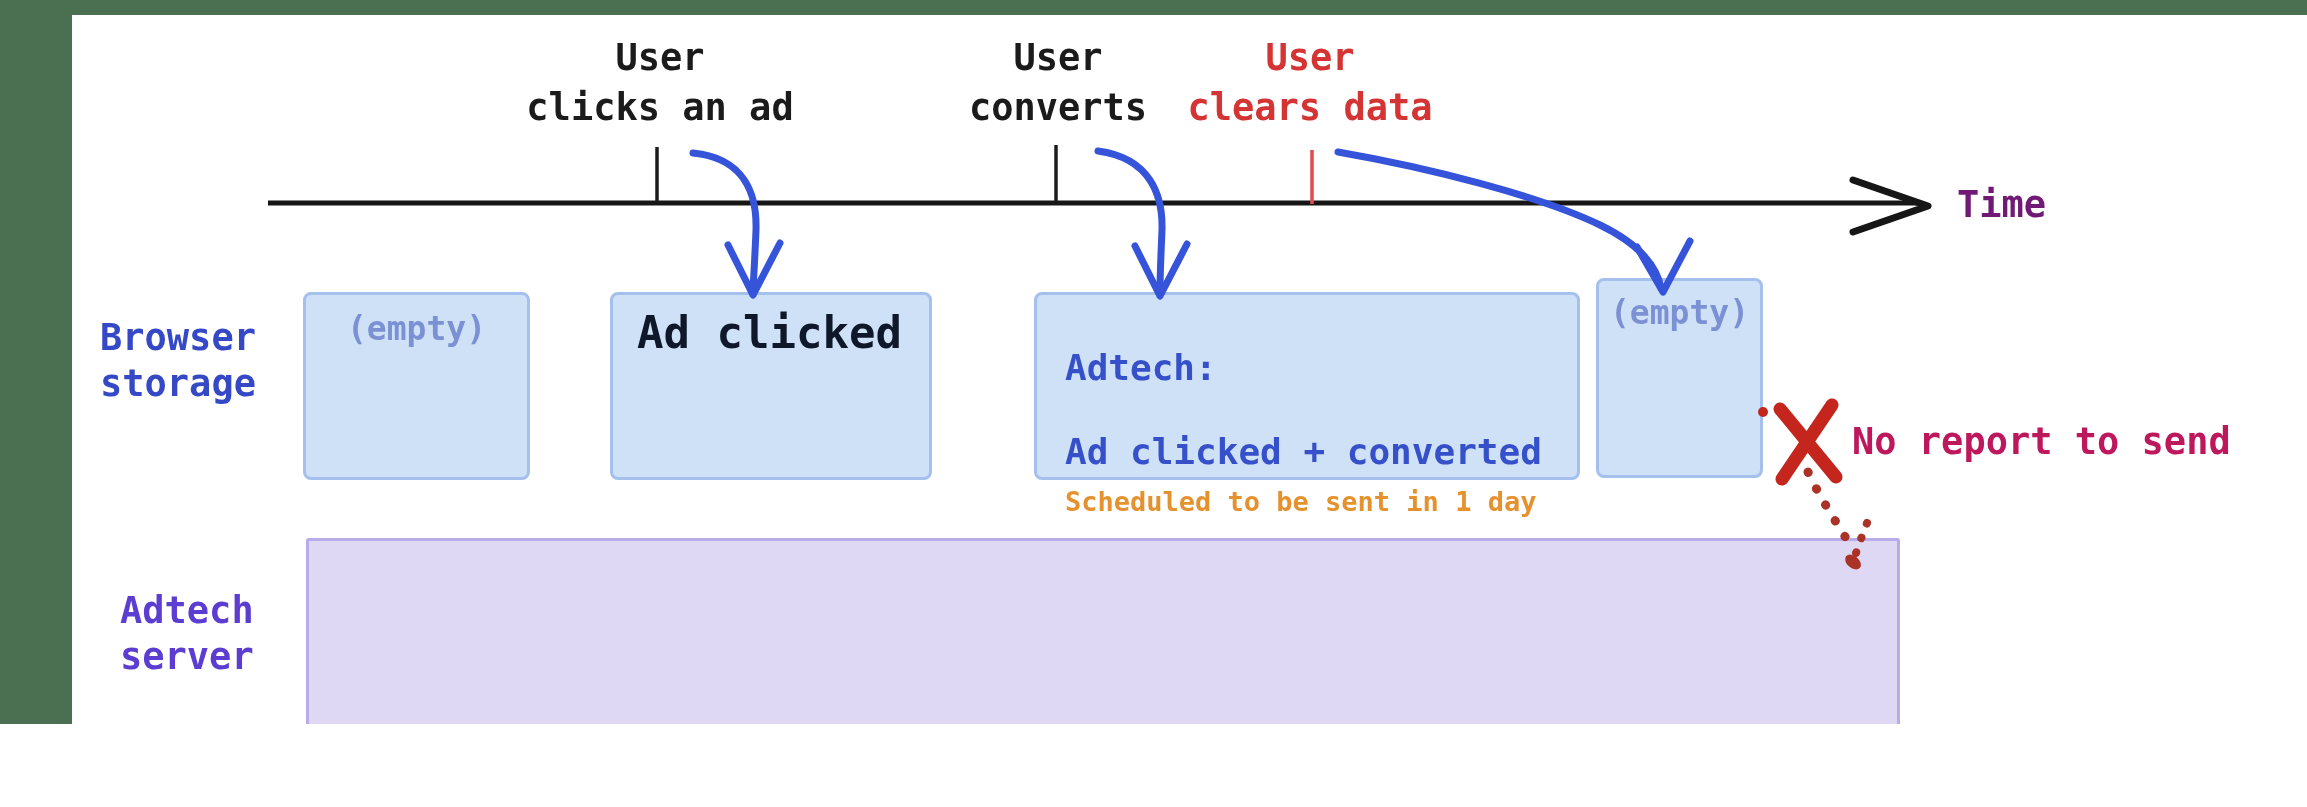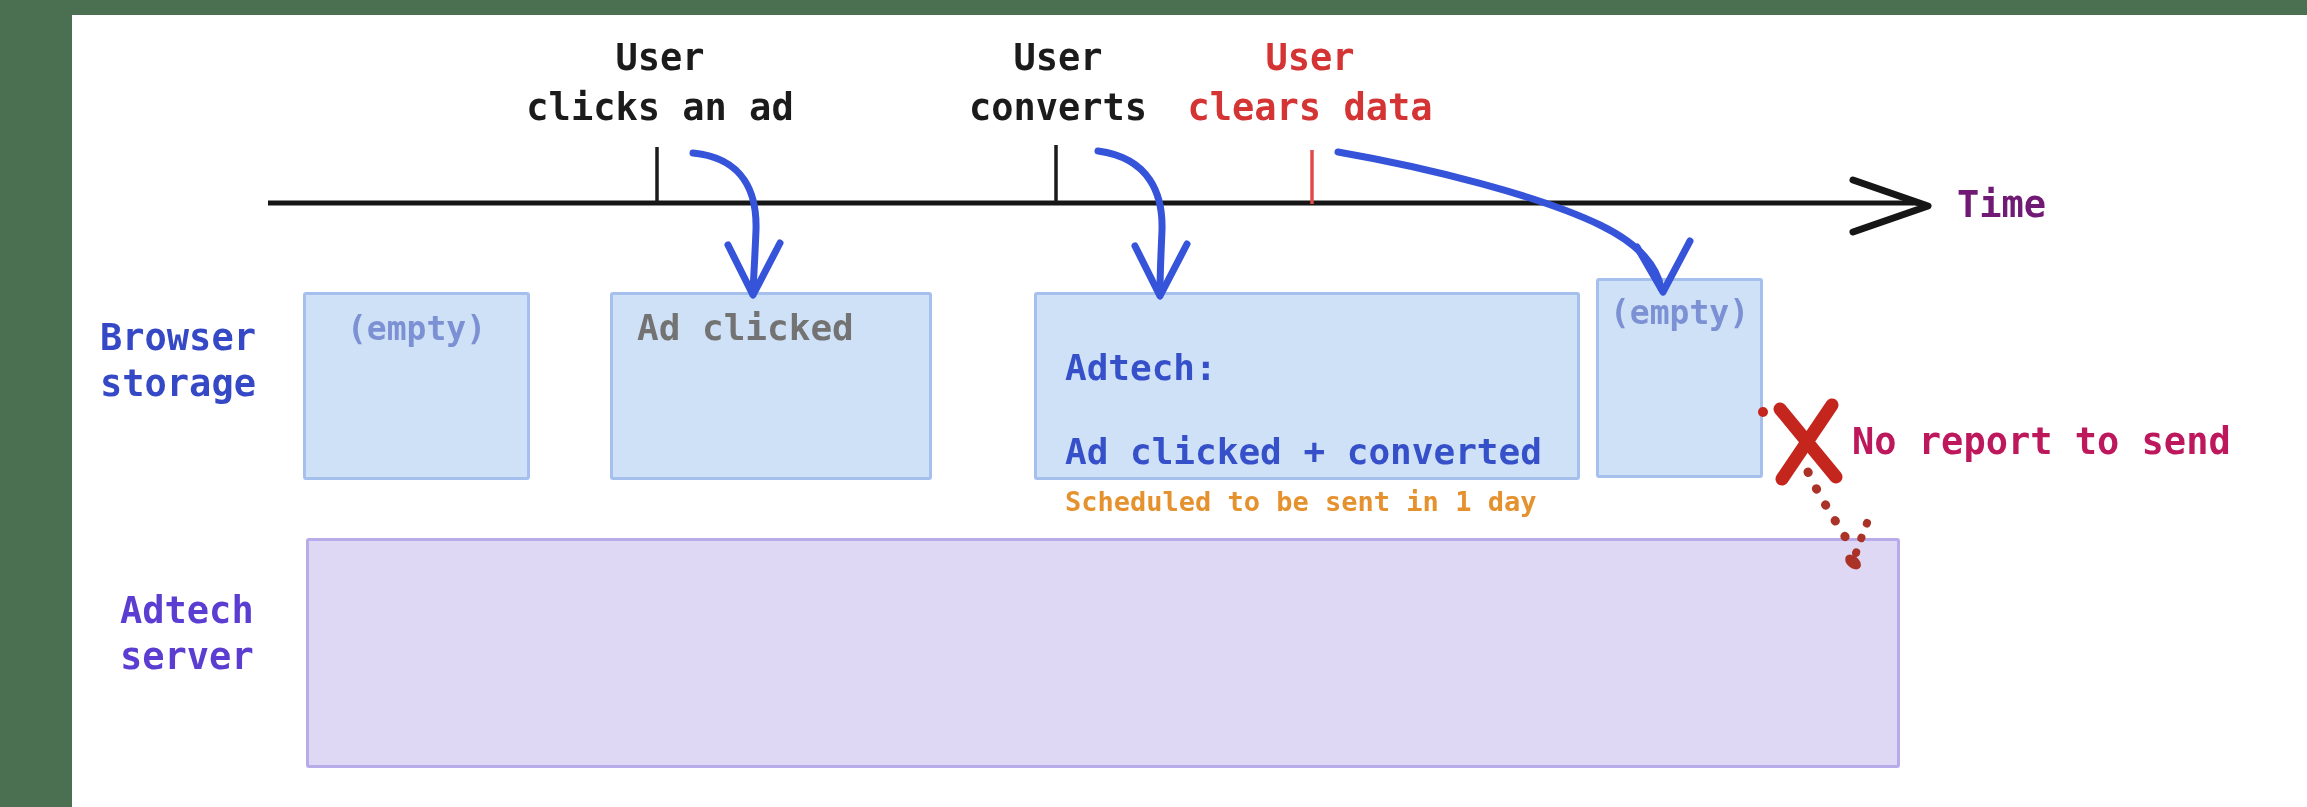--- a/index.html
+++ b/index.html
@@ -1,41 +1,41 @@
 <!DOCTYPE html>
 <html><head>
 <meta charset="utf-8">
 <style>
   html,body{margin:0;padding:0;background:#ffffff;}
   .canvas{
-    position:relative; width:2307px; height:807px; overflow:hidden;
+    position:relative; width:2307px; height:724px; overflow:hidden;
     background:#ffffff;
     font-family:"DejaVu Sans Mono","Liberation Mono",monospace;
     font-weight:bold;
   }
   .bar-top{position:absolute;left:0;top:0;width:2307px;height:15px;background:#4a7051;}
   .bar-left{position:absolute;left:0;top:0;width:72px;height:807px;background:#4a7051;}
   .overlay{position:absolute;left:0;top:0;width:2307px;height:807px;}
   .txt{position:absolute;white-space:pre-line;}
   .event-label{font-size:37px;line-height:50px;text-align:center;color:#1b1b1b;width:440px;}
   .event-red{color:#d43434;}
   .time-label{font-size:37px;line-height:44px;color:#701a75;}
   .row-label{font-size:37px;line-height:46px;}
   .row-browser{color:#3548c5;}
   .row-adtech{color:#5b3ed1;}
   .storage-box{
-    position:absolute;background:#cfe1f6;border:3px solid #a5c0ec;border-radius:3px;
+    position:absolute;background:#cfe1f6;border:3px solid #a5c0ec;border-radius:8px;
     box-sizing:border-box;
   }
   .server-box{
     position:absolute;background:#ded8f5;border:3px solid #b7abe9;border-radius:3px;
     box-sizing:border-box;
   }
   .empty-text{font-size:33px;color:#7c90d4;text-align:center;width:100%;position:absolute;}
-  .box-title{font-size:36px;color:#737373;position:absolute;}
+  .box-title{font-size:44px;color:#0f172a;position:absolute;}
   .report-lines{position:absolute;left:28px;top:10px;font-size:36px;line-height:42px;color:#3550c9;white-space:pre-line;}
   .report-note{font-size:27px;line-height:34px;color:#e5912d;margin-top:12px;white-space:nowrap;}
   .annotation{font-size:37px;line-height:50px;color:#be185d;}
 </style>
 </head>
 <body>
 
 <div class="canvas">
 
   <div class="bar-top"></div>

